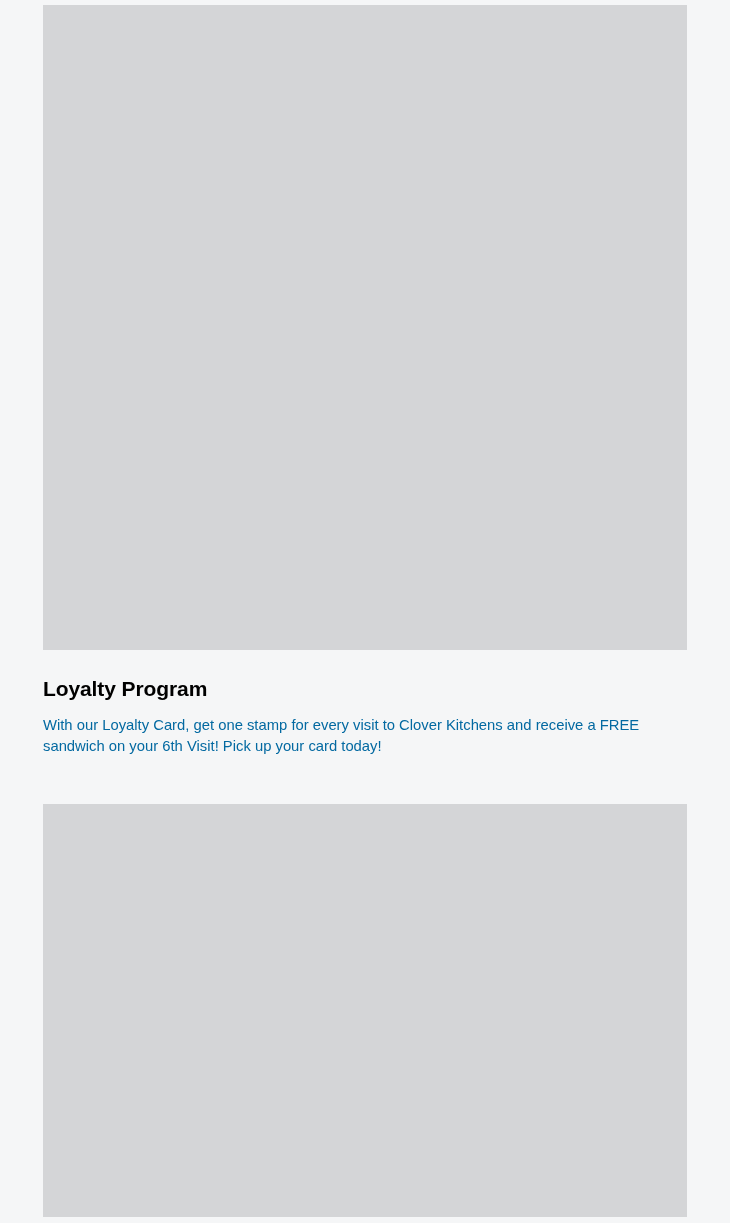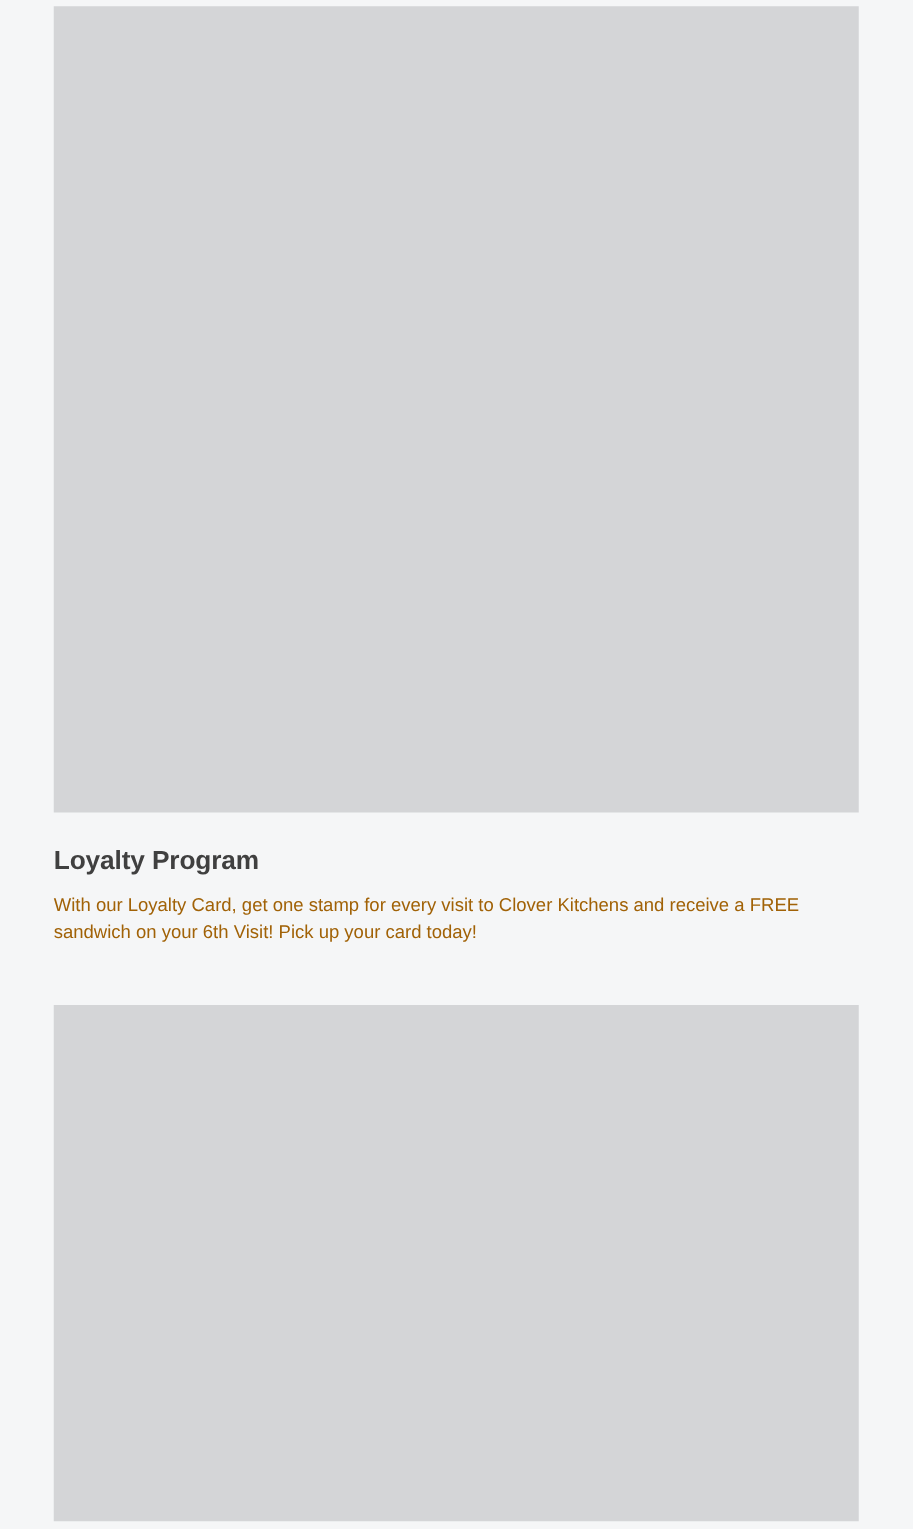--- a/index.html
+++ b/index.html
@@ -36,28 +36,28 @@
     height: 413px;
     margin-top: 0;
   }
   .card-body {
     margin: 0 43px;
     padding-top: 26px;
   }
   .card-title {
     font-size: 21px;
     font-weight: bold;
-    color: #404040;
+    color: #000000;
     letter-spacing: -0.1px;
     margin: 0;
     line-height: 1.2;
   }
   .card-text {
     font-size: 14.8px;
-    color: #a16207;
+    color: #0369a1;
     line-height: 1.42;
     margin: 14px 0 0 0;
     max-width: 640px;
   }
   .spacer {
     height: 47px;
   }
 </style>
 </head>
 <body>

